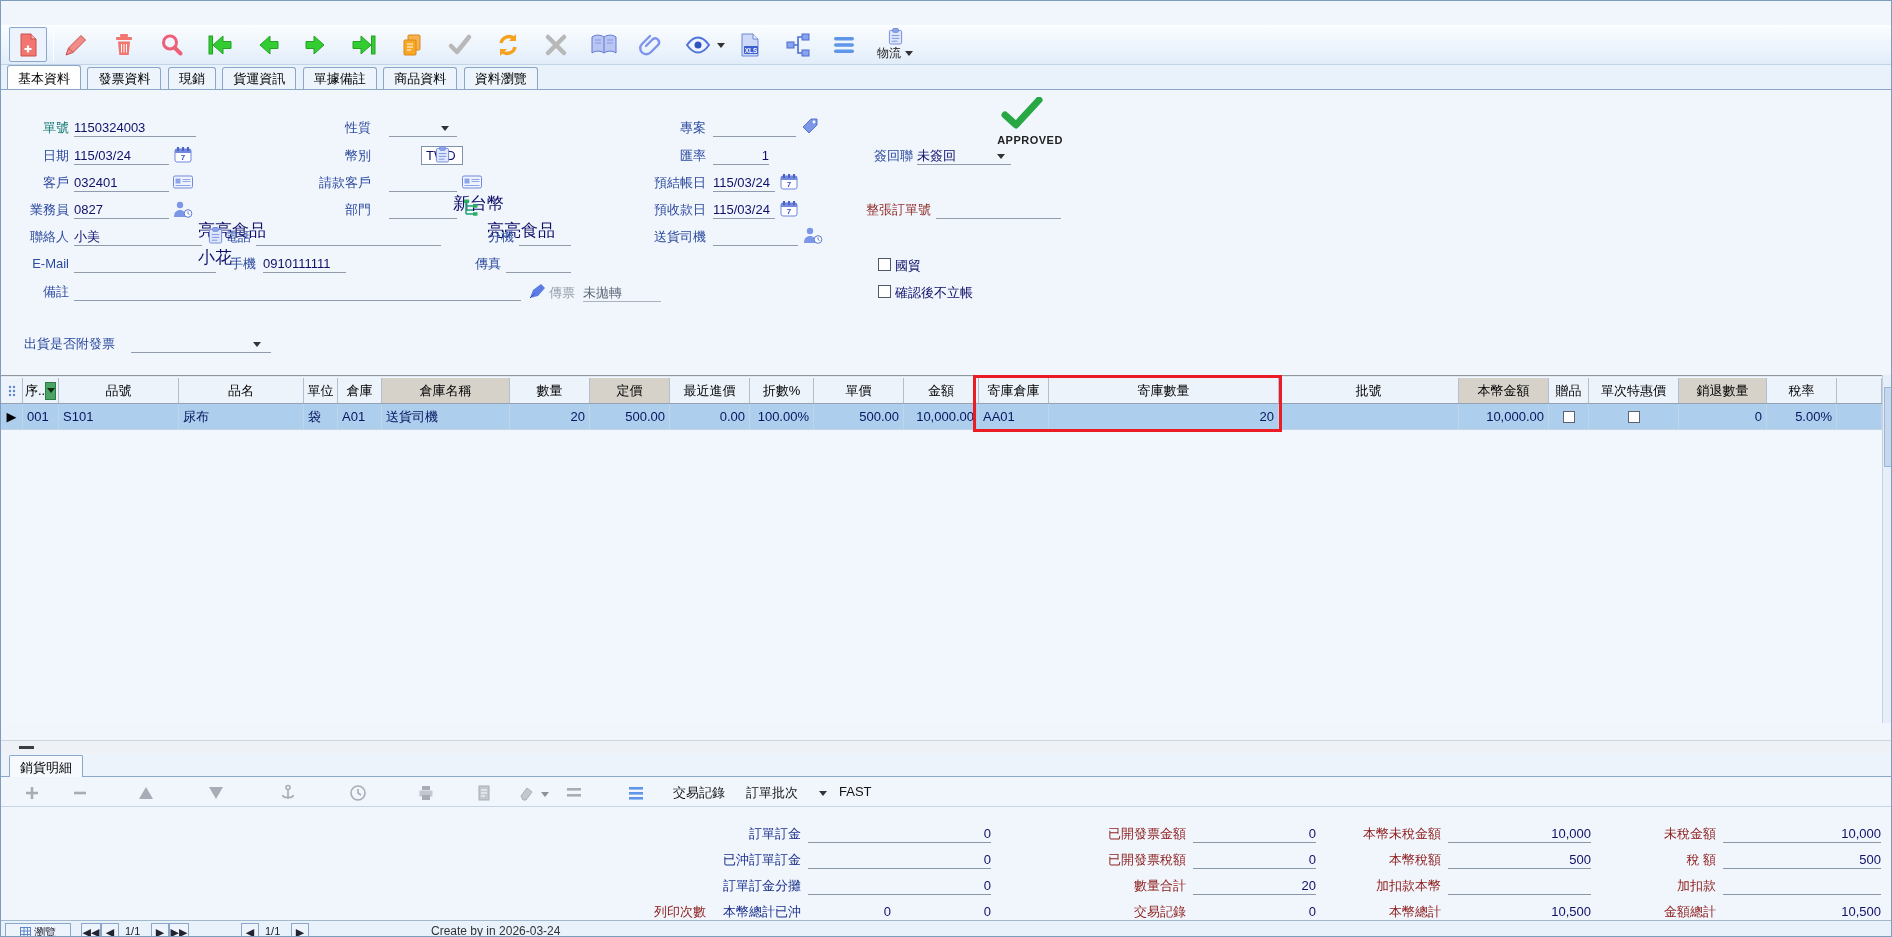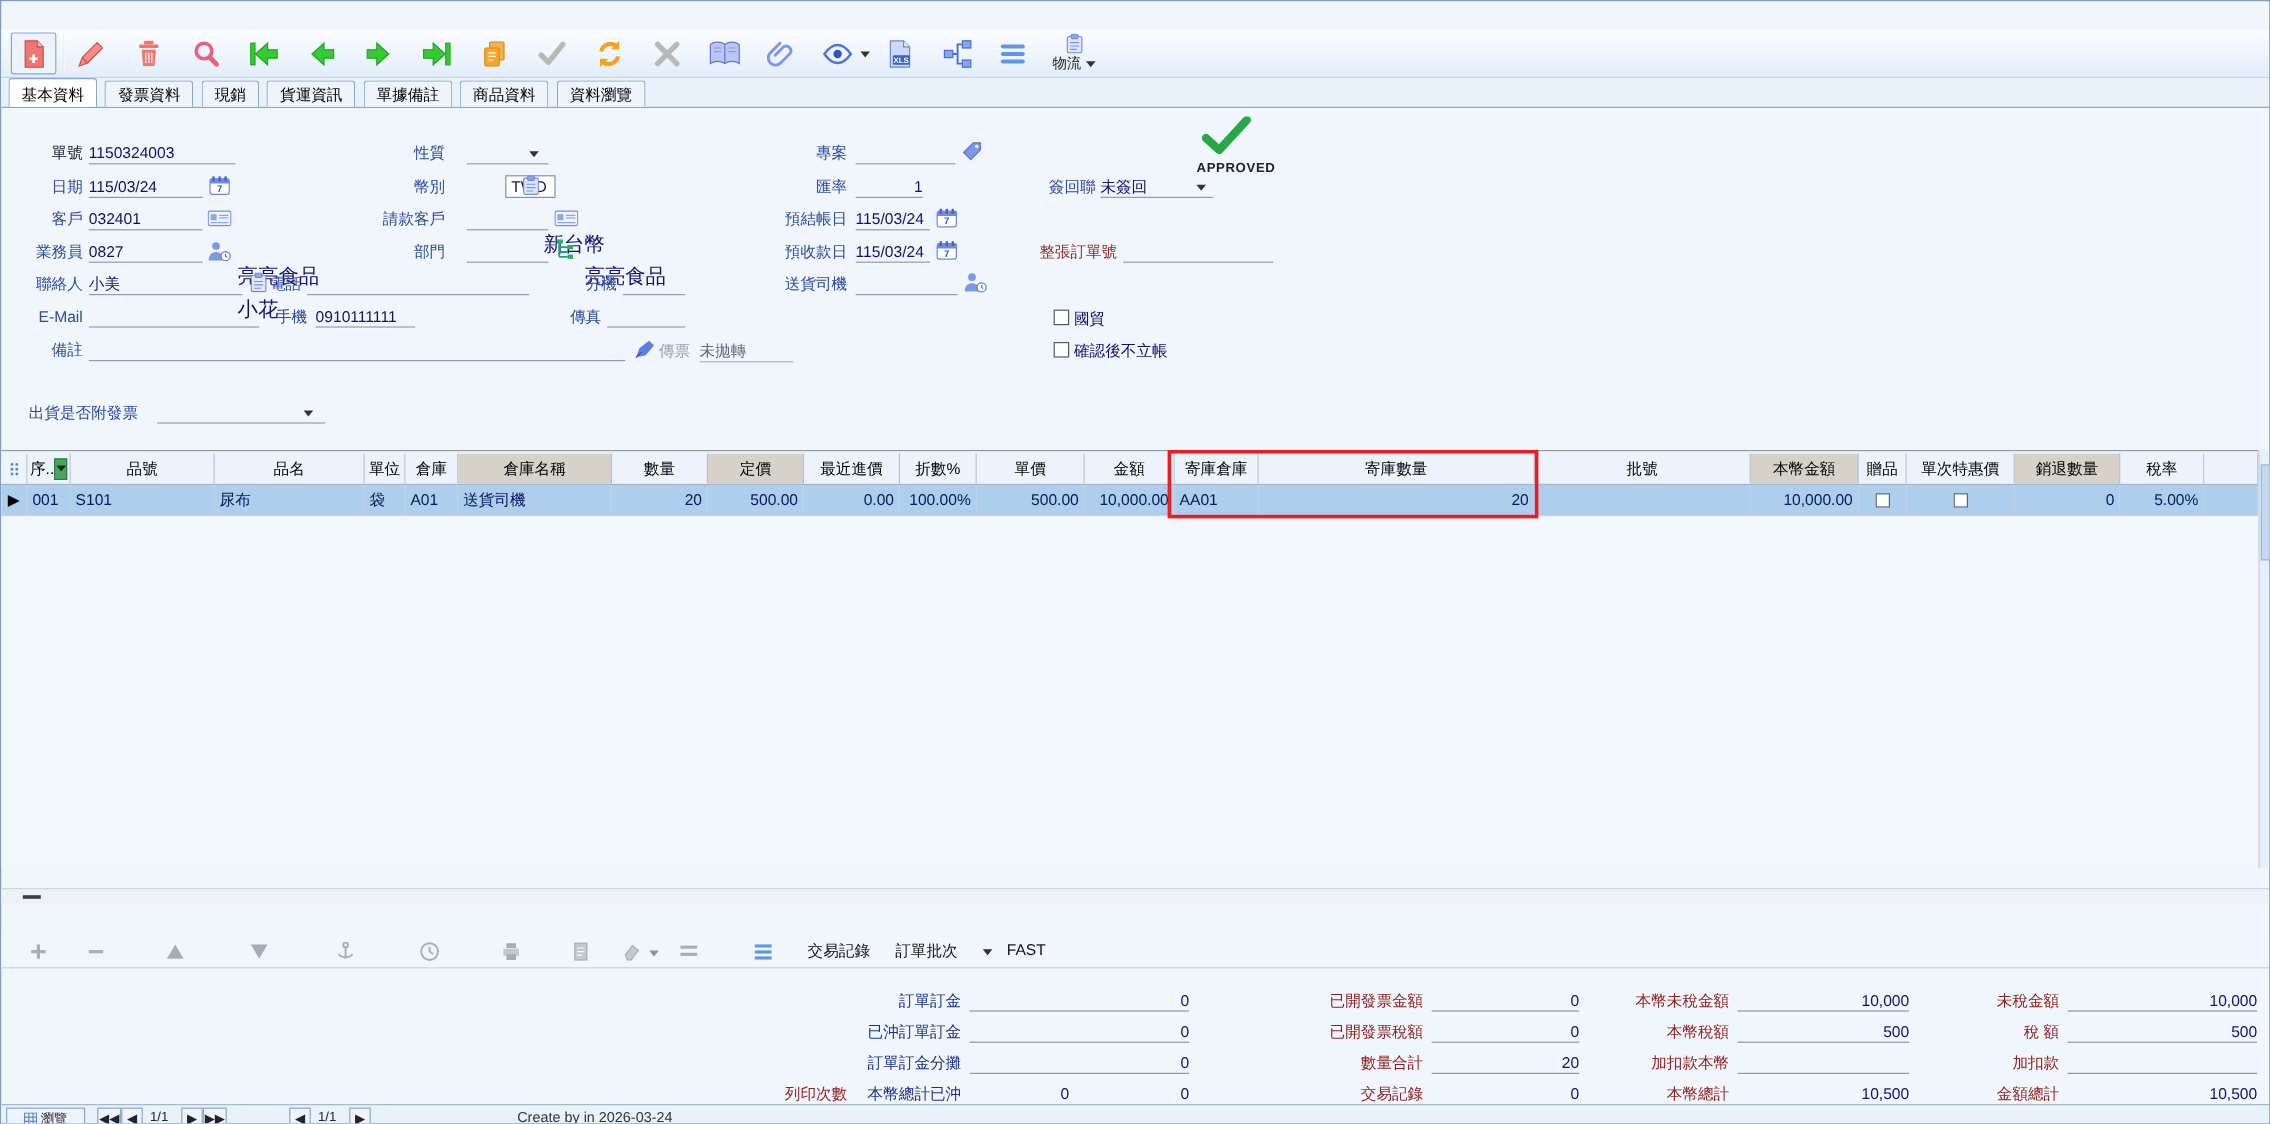--- a/index.html
+++ b/index.html
@@ -16,21 +16,21 @@
 .tsep{position:absolute;left:52px;top:3px;width:1px;height:33px;background:#c0d0e4;border-right:1px solid #ffffff;}
 .car{display:inline-block;width:0;height:0;border-left:4px solid transparent;border-right:4px solid transparent;border-top:5px solid #333;}
 .carab{position:absolute;width:0;height:0;border-left:4px solid transparent;border-right:4px solid transparent;border-top:5px solid #333;}
 #logi{position:absolute;left:866px;top:1px;width:56px;height:38px;display:flex;flex-direction:column;align-items:center;justify-content:center;font-size:12px;color:#222;}
 
 #tabbar{position:absolute;left:0;top:64px;width:100%;height:25px;background:#e9f1fb;border-bottom:1px solid #8aa6c8;padding-left:6px;}
 .tab{display:inline-block;height:22px;margin-top:2px;margin-right:2px;padding:2px 10px 0;font-size:13px;color:#000;background:#eef4fb;border:1px solid #8aa6c8;border-bottom:none;border-radius:3px 3px 0 0;vertical-align:bottom;}
 .tab.sel{background:#fff;height:24px;margin-top:0;padding-top:4px;position:relative;z-index:2;}
 
 .lbl{position:absolute;height:18px;line-height:18px;font-size:13px;color:#2c4a9e;text-align:right;white-space:nowrap;}
-.lbl.red{color:#0f172a;}
+.lbl.red{color:#0f766e;}
 .lbl.maroon{color:#8f2a26;}
 .lbl.gray{color:#9aa2ae;}
 .val{position:absolute;height:18px;line-height:17px;font-size:13px;color:#10106a;border-bottom:1px solid #909cac;white-space:nowrap;overflow:hidden;}
 .val.r{text-align:right;}
 .val.gray{color:#5e6676;border-bottom-color:#a8b2c0;}
 .txt{position:absolute;height:18px;line-height:18px;font-size:17px;color:#10106a;white-space:nowrap;margin-top:48px;}
 .icn{position:absolute;}
 .cb{position:absolute;width:13px;height:13px;background:#fff;border:1px solid #50596a;}
 .cbl{position:absolute;font-size:13px;color:#10106a;height:17px;line-height:17px;}
 .box{position:absolute;height:19px;line-height:17px;font-size:13px;color:#10106a;background:#fff;border:1px solid #7e93a8;padding:0 4px;margin-left:32px;}
@@ -442,20 +442,23 @@
     <div id="redbox"></div>
   </div>
   <div id="vsb">
       <div class="thumb"></div>
     </div>
 
 
   <div id="split">
       <div class="dash"></div>
     </div>
+  <div id="dtabrow">
+    <span id="dtab">銷貨明細</span>
+  </div>
 
   <div id="toolbar2">
     <span class="t2" style="left:16px">
         <svg width="18" height="18" viewBox="0 0 18 18">
           <path d="M9 3v12M3 9h12" stroke="#a7adb6" stroke-width="2.6"></path>
         </svg>
       </span>
     <span class="t2" style="left:64px">
         <svg width="18" height="18" viewBox="0 0 18 18">
           <path d="M3 9h12" stroke="#a7adb6" stroke-width="2.6"></path>

